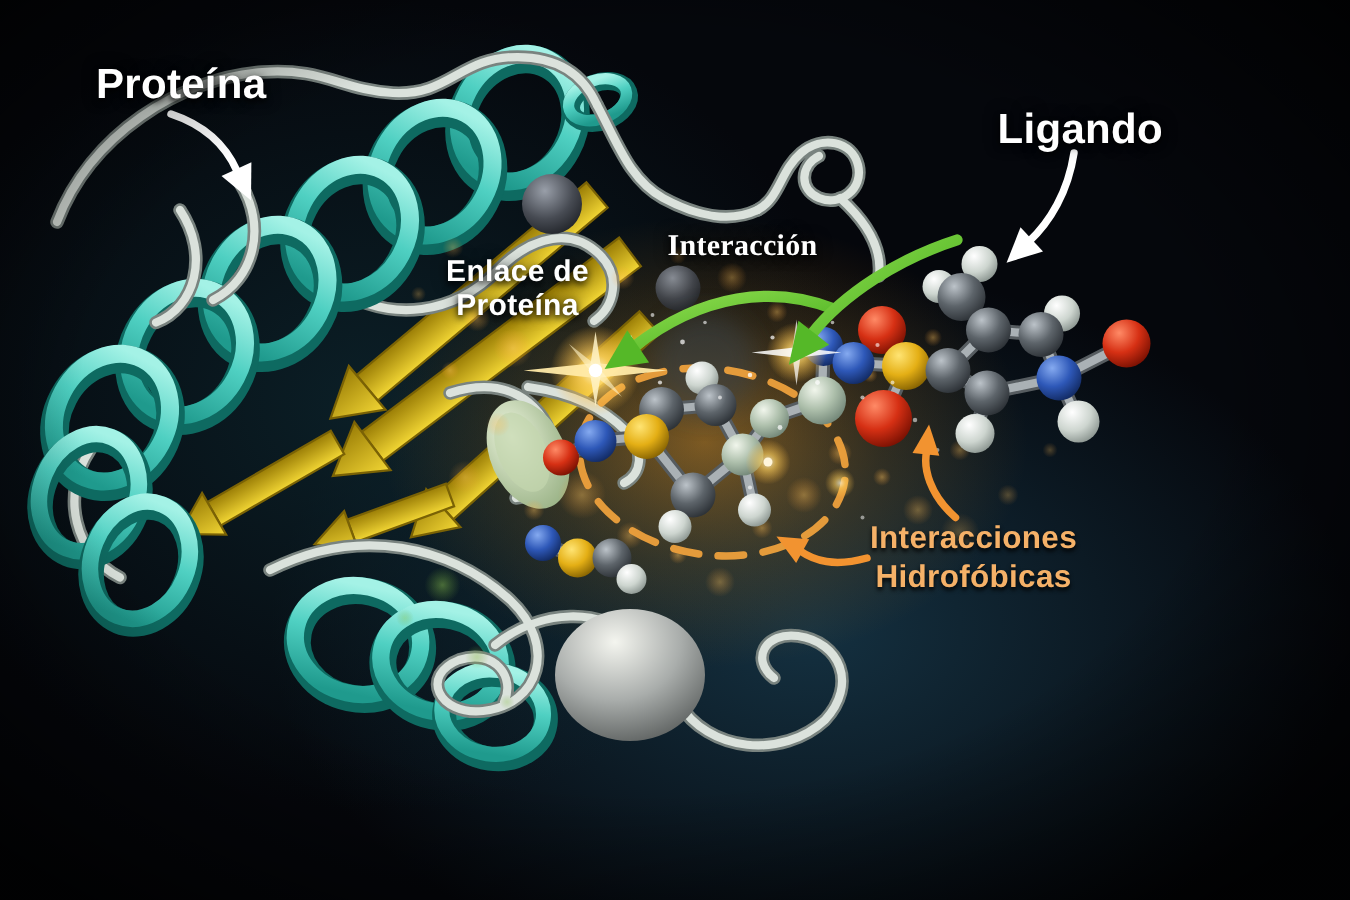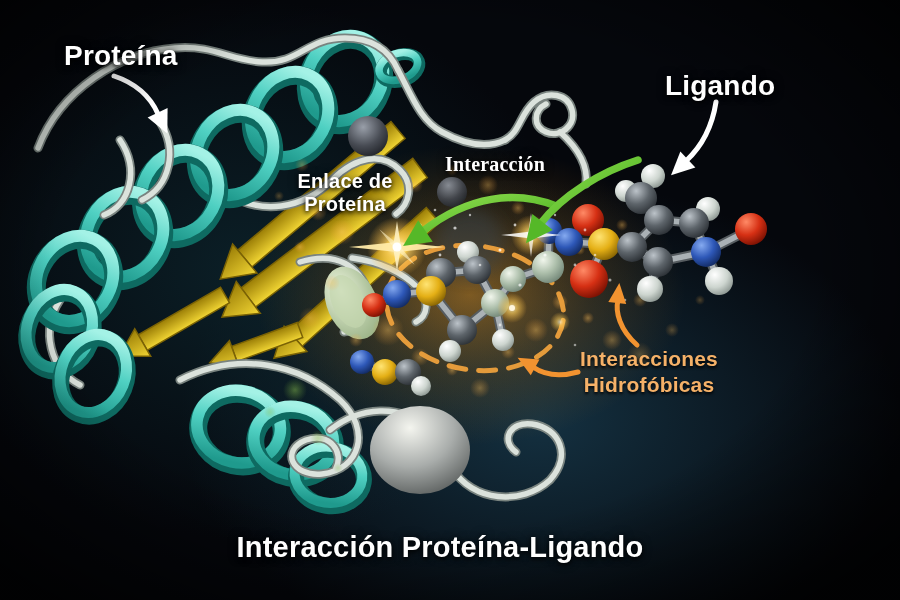--- a/index.html
+++ b/index.html
@@ -488,15 +488,14 @@
   <div>Enlace de</div>
   <div>Proteína</div>
 </div>
 <div class="lbl lbl-ionic">
   <div>Interacción</div>
 </div>
 <div class="lbl lbl-hydro">
   <div>Interacciones</div>
   <div>Hidrofóbicas</div>
 </div>
-<div class="lbl lbl-title">Interacción Proteína-Ligando</div>
 
 </div>
 
 </body></html>

